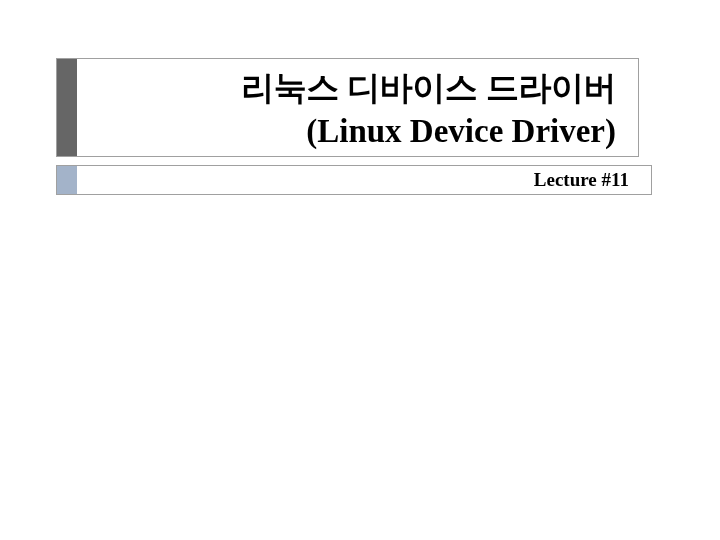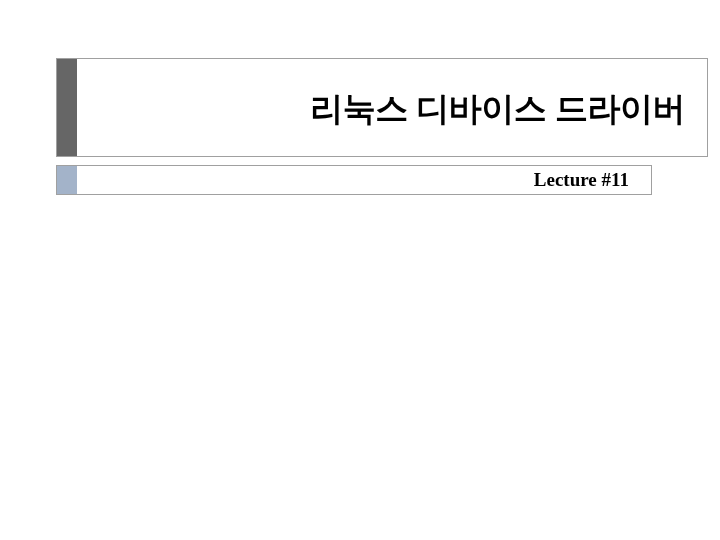--- a/index.html
+++ b/index.html
@@ -11,21 +11,21 @@
       width: 720px;
       height: 540px;
       background: #ffffff;
       position: relative;
       font-family: "Malgun Gothic", "Arial", sans-serif;
     }
     .title-block {
       position: absolute;
       left: 56px;
       top: 58px;
-      width: 652px;
+      width: 583px;
       height: 99px;
       border: 1px solid #a0a0a0;
       display: flex;
       flex-direction: row;
     }
     .title-accent {
       width: 20px;
       background: #666666;
       flex-shrink: 0;
     }
@@ -81,20 +81,21 @@
       font-family: "Times New Roman", serif;
     }
   </style>
 </head>
 <body>
 
 <div class="title-block">
   <div class="title-accent"></div>
   <div class="title-text-wrap">
     <div class="title-line1">리눅스 디바이스 드라이버</div>
+    <div class="title-line2">(Linux Device Driver)</div>
   </div>
 </div>
 
 <div class="subtitle-block">
   <div class="subtitle-accent"></div>
   <div class="subtitle-text-wrap">
     <div class="subtitle-text">Lecture #11</div>
   </div>
 </div>
 

